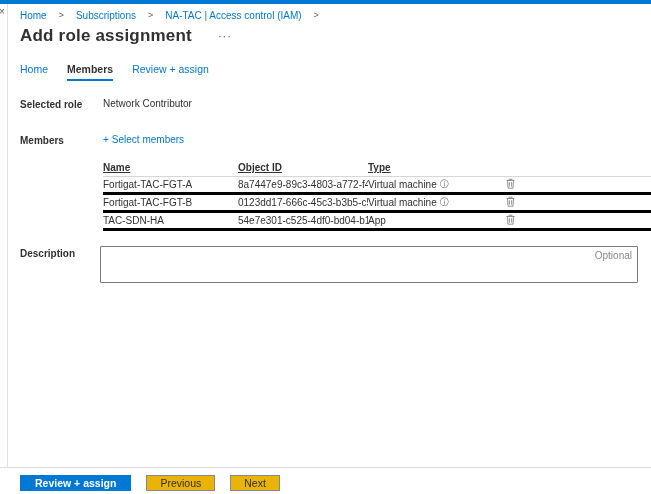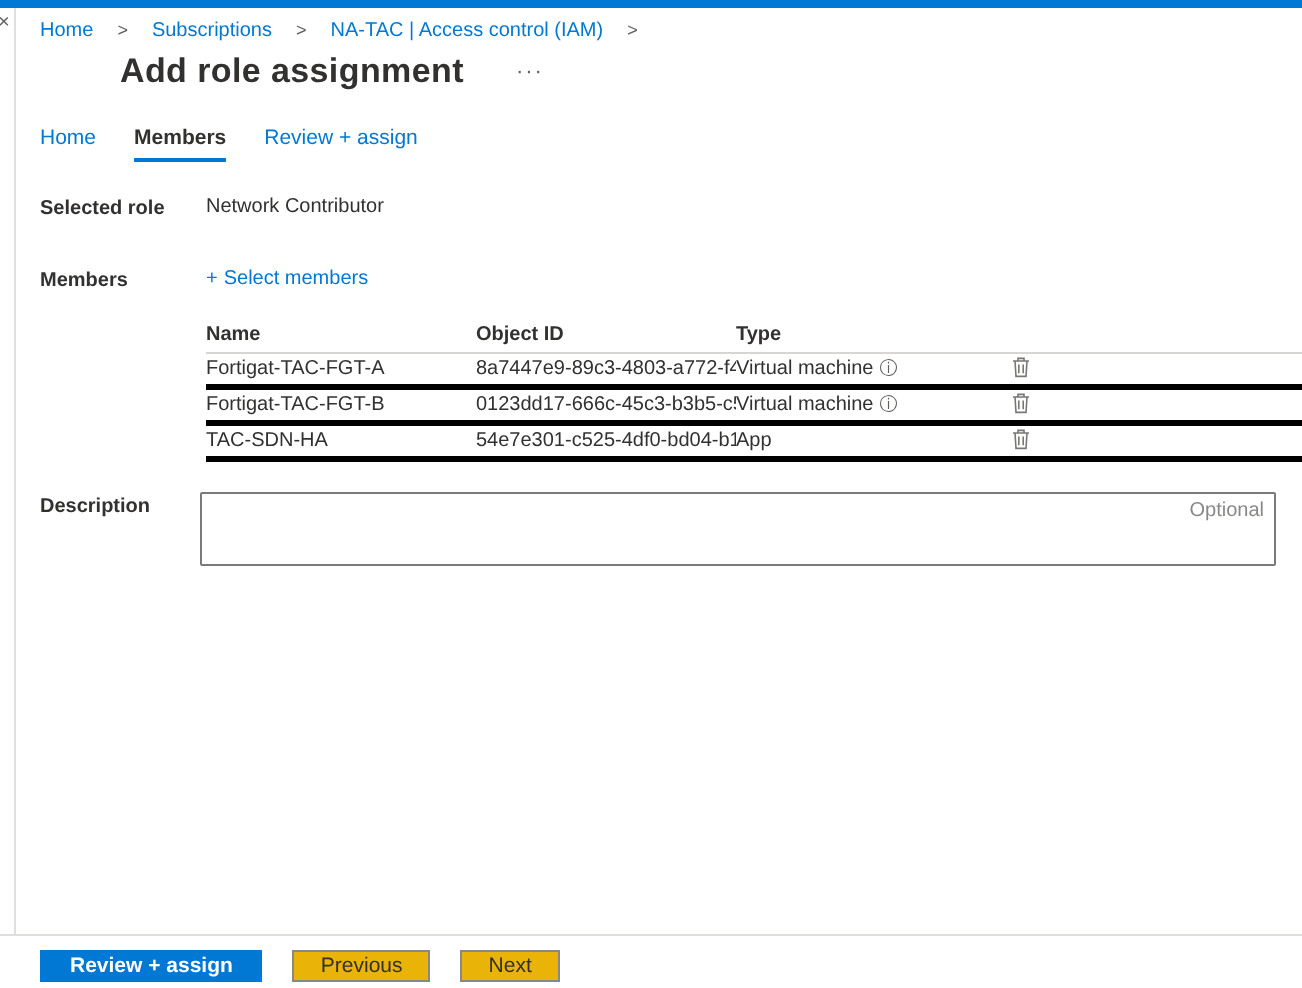--- a/index.html
+++ b/index.html
@@ -17,21 +17,21 @@
 
   .content { position:absolute; top:4px; left:9px; right:0; padding:6px 0 0 11px; }
 
   
   .breadcrumb { font-size:10px; display:flex; align-items:flex-start; gap:12px; white-space:nowrap; }
   .crumb { color:#0078d4; cursor:pointer; }
   .crumb-sep { color:#605e5c; font-size:9px; }
 
   
   .title-row { margin-top:5px; display:flex; align-items:center; }
-  .page-title { font-size:17px; font-weight:700; color:#323130; letter-spacing:.2px;margin-left:40px; }
+  .page-title { font-size:17px; font-weight:700; color:#323130; letter-spacing:.2px; }
   .more-dots { margin-left:26px; color:#605e5c; font-size:11px; letter-spacing:1px; cursor:pointer; }
 
   
   .tabs { margin-top:17px; display:flex; gap:19px; font-size:10.5px; }
   .tab { color:#0078d4; padding-bottom:4px; cursor:pointer; }
   .tab.active { color:#323130; font-weight:700; border-bottom:2px solid #0078d4; }
 
   
   .form { margin-top:17px; }
   .frow { display:grid; grid-template-columns:83px 1fr; align-items:start; }
@@ -47,21 +47,21 @@
   .radio.on  { border:1px solid #0078d4; }
   .radio.on::after { content:""; position:absolute; top:2px; left:2px; width:5px; height:5px;
                      border-radius:50%; background:#0078d4; }
   .radio.off { border:1px solid #605e5c; }
   .radio-label { font-size:10px; color:#323130; }
 
   
   .select-link { font-size:10px; color:#0078d4; cursor:pointer; display:inline-flex; gap:3px; align-items:center; }
   .members-table { margin-top:14px; width:100%; font-size:10px; }
   .trow, .thead { display:grid; grid-template-columns:135px 130px 138px 1fr; align-items:center; height:18px; }
-  .thead { font-weight:700; border-bottom:1px solid #d8d6d4; }
+  .thead { font-weight:700; border-bottom:1px solid #d8d6d4;text-decoration:underline; }
   .trow  { border-bottom:3px solid #000000; }
   .tcell { overflow:hidden; white-space:nowrap; }
   .type-cell { display:flex; align-items:center; gap:3px; }
   .info-glyph { font-size:9px; color:#605e5c; line-height:1; }
   .del-btn { background:none; border:none; cursor:pointer; padding:0; line-height:0; }
 
   
   .frow-description .flabel { padding-top:2px; }
   .desc-box { width:538px; height:37px; border:1px solid #7a7a78; border-radius:1px;
               font-family:"Liberation Sans", sans-serif; font-size:10px; color:#323130;

